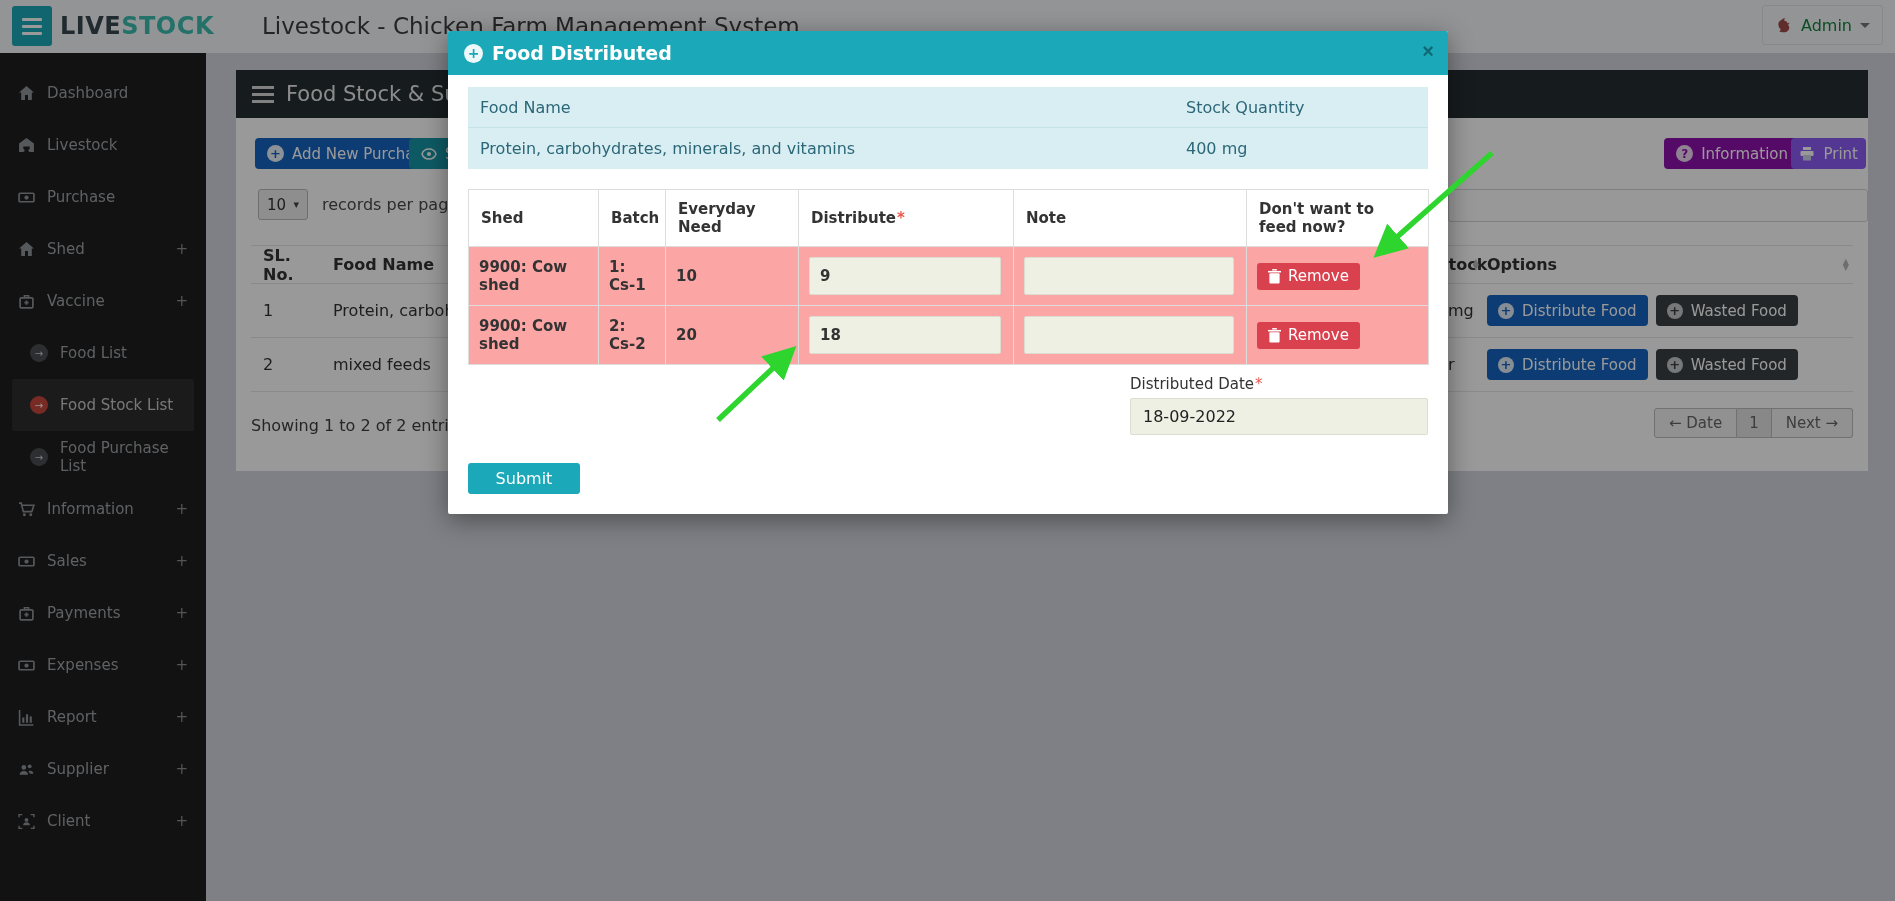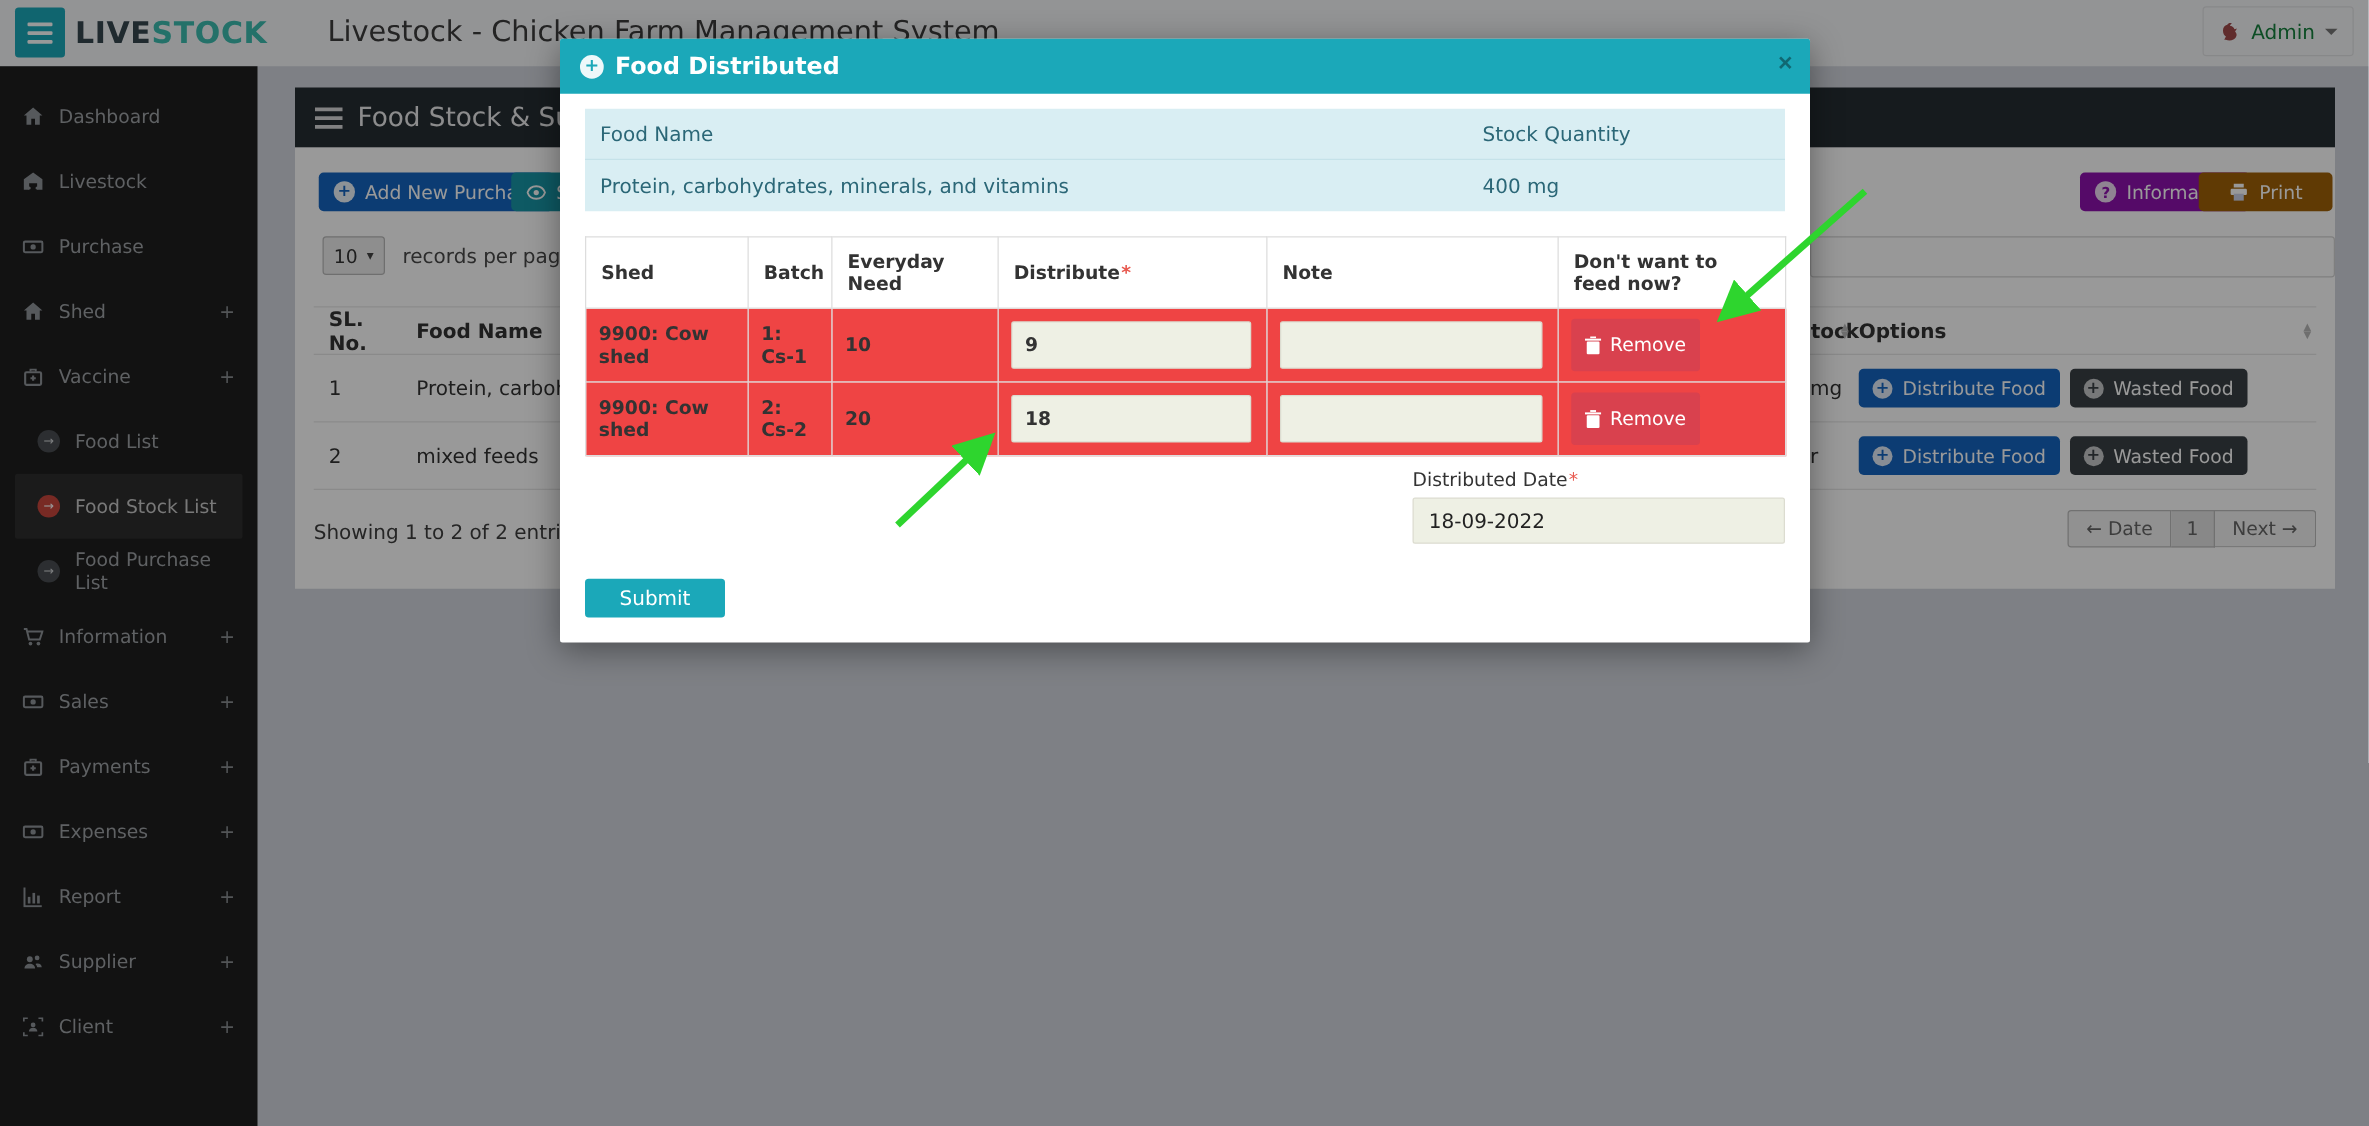--- a/index.html
+++ b/index.html
@@ -39,21 +39,21 @@
   .panel-head .bars i { width:22px; height:3px; background:#d7d8d9; display:block; }
   .panel-body { position:relative; height:353px; background:#ffffff; }
 
   .btn { display:inline-flex; align-items:center; gap:8px; border:none; border-radius:4px; color:#fff; font-size:15px; cursor:pointer; font-family:inherit; }
   .plus-circ { width:17px; height:17px; border-radius:50%; background:rgba(255,255,255,.92); display:inline-flex; align-items:center; justify-content:center; font-size:13px; font-weight:bold; line-height:1; }
   .btn-add { position:absolute; left:19px; top:20px; height:31px; padding:0 12px; background:#1565c0; }
   .btn-add .plus-circ { color:#1565c0; }
   .btn-stock { position:absolute; left:173px; top:20px; height:31px; padding:0 12px; background:#1897a7; width:120px; }
   .btn-info { position:absolute; right:68px; top:20px; height:31px; padding:0 12px; background:#8e11ad; }
   .btn-info .plus-circ { background:rgba(255,255,255,.85); color:#8e11ad; font-size:12px; }
-  .btn-print { position:absolute; right:2px; top:20px; height:31px; padding:0 24px; background:#a16207; }
+  .btn-print { position:absolute; right:2px; top:20px; height:31px; padding:0 8px; background:#8b5cf6; }
 
   .records-select { position:absolute; left:22px; top:71px; width:50px; height:31px; background:#ededed; border:1px solid #b9b9b9; border-radius:3px; display:flex; align-items:center; justify-content:space-between; padding:0 8px; font-size:15px; color:#333; cursor:pointer; }
   .records-select .chev { font-size:11px; color:#444; }
   .records-label { position:absolute; left:86px; top:77px; font-size:16px; color:#4a4a4a; }
   .search-input { position:absolute; left:1212px; top:71px; width:420px; height:33px; border:1px solid #d4d4d4; border-radius:3px; background:#fdfdfd; font-size:15px; padding:0 10px; font-family:inherit; }
 
   
   .bgt { position:absolute; left:15px; right:15px; top:127px; font-size:16px; color:#333; }
   .bgt-row { display:flex; border-bottom:1px solid #e7e7e7; }
   .bgt-head { border-top:1px solid #e7e7e7; font-weight:bold; height:39px; align-items:center; }
@@ -86,26 +86,26 @@
 
   .info-tbl { background:#d9eef3; color:#2b6777; font-size:16px; }
   .info-row { display:flex; height:41px; align-items:center; }
   .info-row.first { border-bottom:1px solid #c5e2e9; }
   .info-cell-l { flex:1; padding-left:12px; }
   .info-cell-r { width:242px; }
 
   table.dtable { border-collapse:collapse; width:960px; margin-top:20px; font-size:15px; color:#333; table-layout:fixed; }
   .dtable th, .dtable td { border:1px solid #ddd; text-align:left; vertical-align:middle; }
   .dtable th { padding:10px 12px; font-weight:bold; height:40px; background:#fff; }
-  .dtable td { padding:8px 10px; height:59px; background:#ef4444; font-weight:bold; }
+  .dtable td { padding:8px 10px; height:59px; background:#fca5a5; font-weight:bold; }
   .col-shed{width:130px;} .col-batch{width:67px;} .col-need{width:133px;} .col-dist{width:215px;} .col-note{width:233px;} .col-dont{width:182px;}
   .req { color:#e8594f; margin-left:1px; }
   .cell-input { height:38px; background:#eef0e4; border:1px solid #dcdcd0; border-radius:2px; font-size:15px; font-weight:bold; color:#333; padding:0 10px; font-family:inherit; }
   .dist-input { width:192px; } .note-input { width:210px; }
-  .btn-remove { display:inline-flex; align-items:center; gap:7px; background:#d9414e; color:#fff; border:none; border-radius:3px; height:42px; padding:0 11px; font-size:15px; cursor:pointer; font-family:inherit; }
+  .btn-remove { display:inline-flex; align-items:center; gap:7px; background:#d9414e; color:#fff; border:none; border-radius:3px; height:27px; padding:0 11px; font-size:15px; cursor:pointer; font-family:inherit; }
 
   .date-block { width:298px; margin:10px 0 0 auto; }
   .date-label { font-size:15px; color:#333; margin-bottom:5px; }
   .date-input { width:298px; height:37px; background:#eef0e4; border:1px solid #dcdcd0; border-radius:2px; font-size:16px; color:#222; padding:0 12px; font-family:inherit; }
   .submit-row { display:flex; justify-content:flex-start; margin-top:28px; }
   .btn-submit { width:112px; height:31px; background:#1ba8b9; color:#fff; border:none; border-radius:3px; font-size:16px; cursor:pointer; font-family:inherit; }
 
   .arrows { position:absolute; inset:0; z-index:80; pointer-events:none; }
 </style>
 </head>

